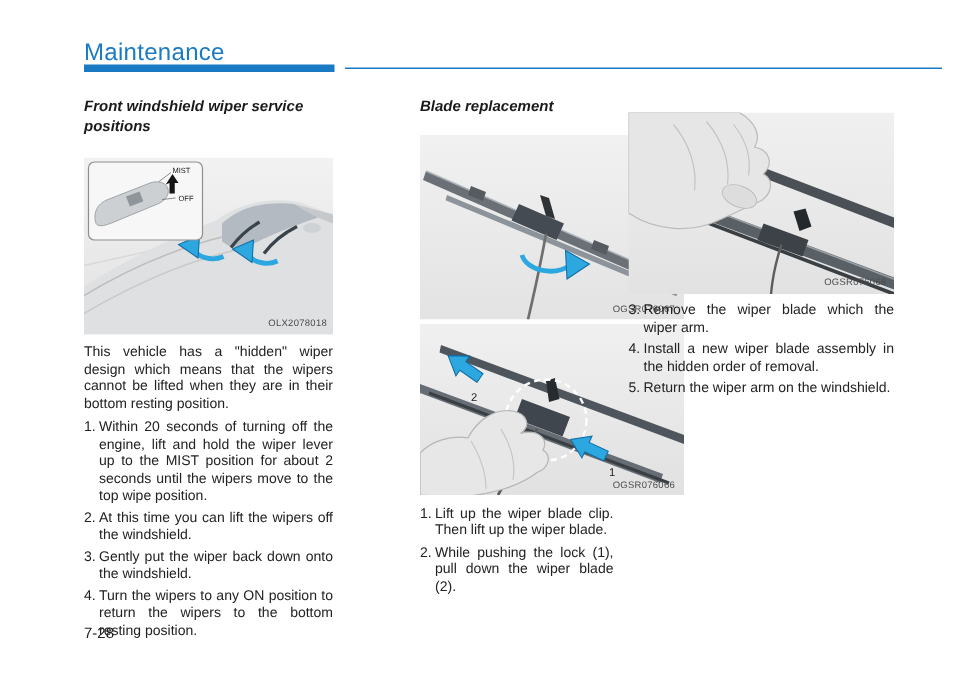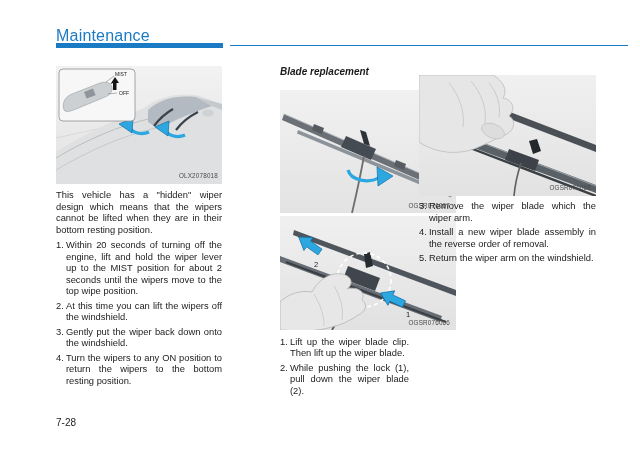--- a/index.html
+++ b/index.html
@@ -38,20 +38,21 @@
 </head>
 <body>
 
 <div class="page">
 
   <div class="hdr-title">Maintenance</div>
   <div class="hdr-bar"></div>
   <div class="hdr-rule"></div>
 
   <div class="col col-1 body-txt">
+    <h2 class="sec">Front windshield wiper service positions</h2>
 
     <div class="fig">
       <svg width="166" height="118" viewBox="0 0 166 118">
         <defs>
           <linearGradient id="gA" x1="0" y1="0" x2="0" y2="1">
             <stop offset="0" stop-color="#f2f2f2"></stop>
               <stop offset="1" stop-color="#e2e2e2"></stop>
           </linearGradient>
         </defs>
         <rect width="166" height="118" fill="url(#gA)"></rect>
@@ -203,21 +204,21 @@
       </svg>
     </div>
 
     <div class="steps">
       <div class="step">
         <span class="step-num">3.</span>
         <span class="step-txt">Remove the wiper blade which the wiper arm.</span>
       </div>
       <div class="step">
         <span class="step-num">4.</span>
-        <span class="step-txt">Install a new wiper blade assembly in the reverse order of removal.</span>
+        <span class="step-txt">Install a new wiper blade assembly in the hidden order of removal.</span>
       </div>
       <div class="step">
         <span class="step-num">5.</span>
         <span class="step-txt">Return the wiper arm on the windshield.</span>
       </div>
     </div>
   </div>
 
   <div class="page-num">7-28</div>
 </div>

